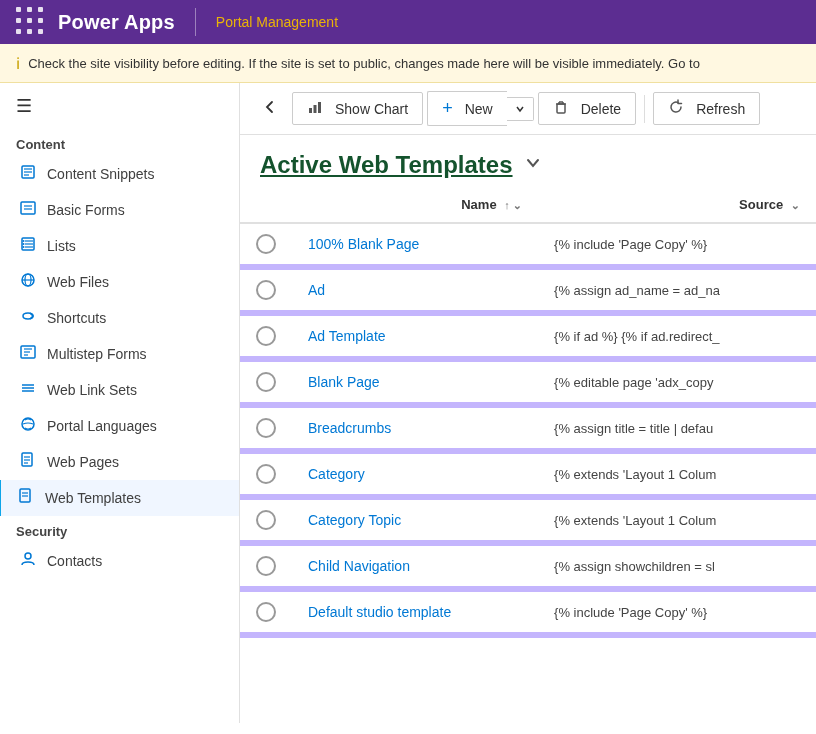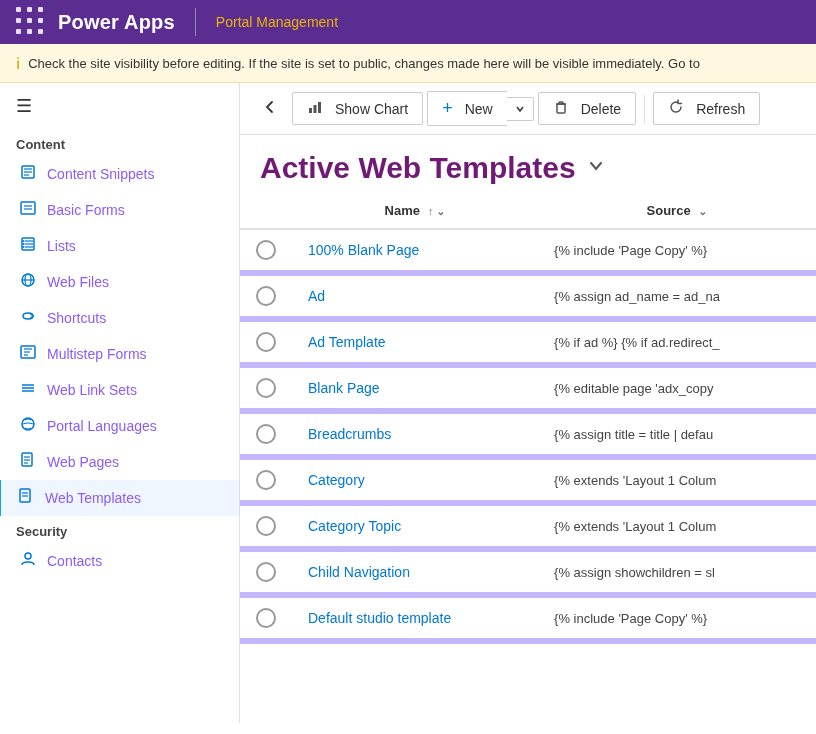--- a/index.html
+++ b/index.html
@@ -92,21 +92,21 @@
       color: #444;
       padding: 8px 16px 4px 16px;
       text-transform: none;
     }
     .sidebar-item {
       display: flex;
       align-items: center;
       gap: 10px;
       padding: 8px 16px;
       cursor: pointer;
-      color: #8b5cf6;
+      color: #404040;
       font-size: 14px;
       border-left: 3px solid transparent;
     }
     .sidebar-item.active {
       border-left: 1px solid #0ea5e9;
       background: #f0f6ff;
       font-weight: 400;
     }
     .sidebar-item-icon {
       font-size: 16px;
@@ -175,43 +175,44 @@
     }
 
     
     .page-header {
       padding: 16px 20px 8px 20px;
       display: flex;
       align-items: center;
       gap: 10px;
     }
     .page-title {
-      font-size: 30px;
+      font-size: 24px;
       font-weight: 600;
-      color: #701a75;
+      color: #14532d;
+      text-decoration: underline;
     }
     .page-title-dropdown {
       font-size: 18px;
       color: #555;
       cursor: pointer;
     }
 
     
     .data-table {
       flex: 1;
       overflow-y: auto;
       padding: 0 0 0 0;
     }
     table {
       width: 100%;
       border-collapse: collapse;
     }
     thead th {
       padding: 10px 16px;
-      text-align: center;
+      text-align: right;
       font-size: 13px;
       font-weight: 600;
       color: #333;
       border-bottom: 2px solid #e0e0e0;
       background: #fff;
       white-space: nowrap;
     }
     thead th .sort-icon { font-size: 11px; color: #777; margin-left: 4px; }
     tbody tr {
       border-bottom: 6px solid #c4b5fd;

